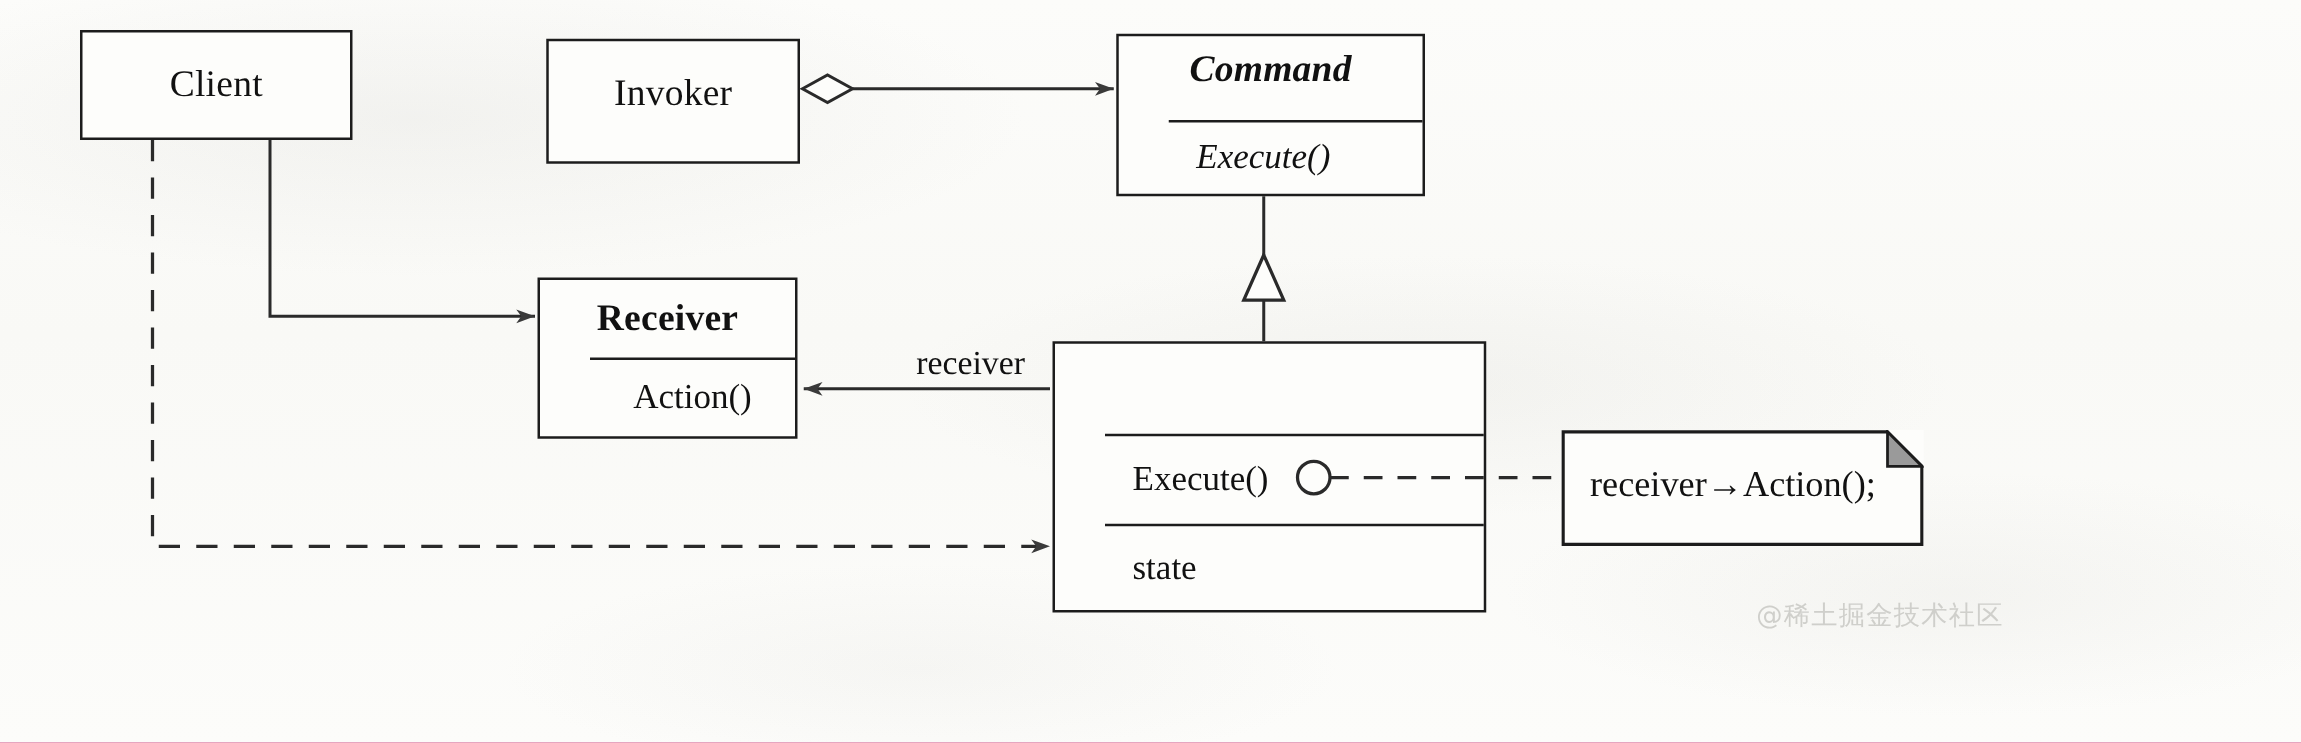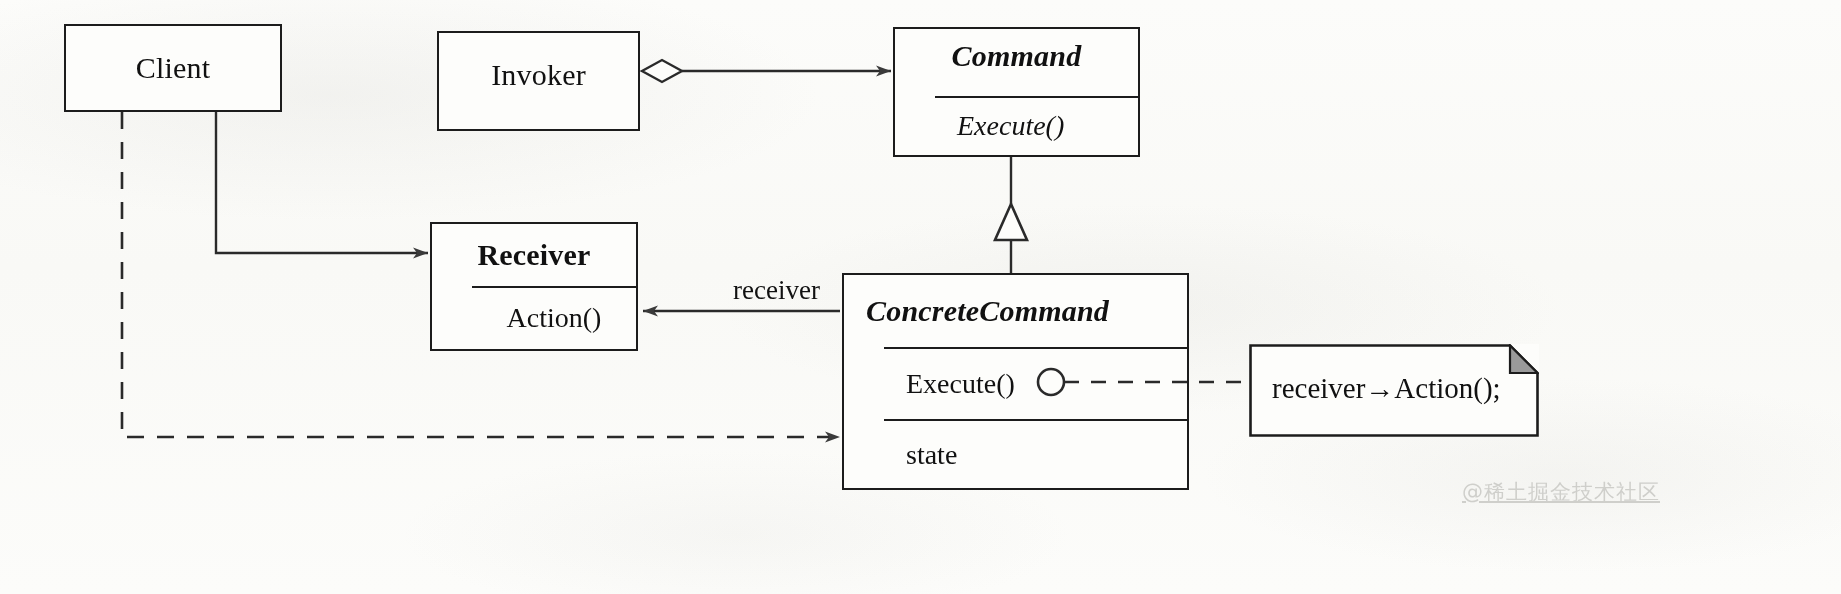--- a/index.html
+++ b/index.html
@@ -122,21 +122,20 @@
     <div class="uml-row cls-name abstract" style="top:0; height:53px;">Command</div>
     <div class="uml-row member abstract member-left row-divider" style="top:67px; height:58px;">Execute()</div>
   </div>
 
   <div class="uml-box" style="left:430px; top:222px; width:208px; height:129px;">
     <div class="uml-row cls-name boldname" style="top:0; height:62px;">Receiver</div>
     <div class="uml-row member row-divider" style="top:62px; height:62px;">Action()</div>
   </div>
 
   <div class="uml-box" style="left:842px; top:273px; width:347px; height:217px;">
-    <div class="uml-row cls-name abstract member-left" style="top:0; height:72px; justify-content:flex-start; padding-left:22px;">ConcreteCommand</div>
     <div class="uml-row member member-left row-divider" style="top:72px; height:72px;">Execute()</div>
     <div class="uml-row member member-left row-divider" style="top:144px; height:69px;">state</div>
   </div>
 
   <div class="note-box" style="left:1249px; top:344px; width:290px; height:93px;">
     <svg width="290" height="93" viewBox="0 0 290 93" style="position:absolute; inset:0;">
       <path d="M 1.5 1.5 L 261 1.5 L 288.5 29 L 288.5 91.5 L 1.5 91.5 Z" fill="#fdfdfb" stroke="#1c1c1c" stroke-width="2.6"></path>
       <path d="M 261 1.5 L 288.5 29 L 261 29 Z" fill="#9a9a9a" stroke="#1c1c1c" stroke-width="2.2"></path>
     </svg>
   </div>
@@ -182,15 +181,15 @@
       <line x1="840" y1="311" x2="643" y2="311" stroke="#2a2a2a" stroke-width="2.4" marker-end="url(#solidArrowL)"></line>
     </g>
 
     
     <g>
       <circle cx="1051" cy="382" r="13" fill="#fdfdfb" stroke="#2a2a2a" stroke-width="2.6"></circle>
       <line x1="1064" y1="382" x2="1249" y2="382" stroke="#2a2a2a" stroke-width="2.6" stroke-dasharray="15 12"></line>
     </g>
   </svg>
 
-  <div class="watermark" style="left:1462px; top:478px;text-decoration:underline;">@稀土掘金技术社区</div>
+  <div class="watermark" style="left:1405px; top:478px;">@稀土掘金技术社区</div>
 
 </div>
 
 </body></html>

